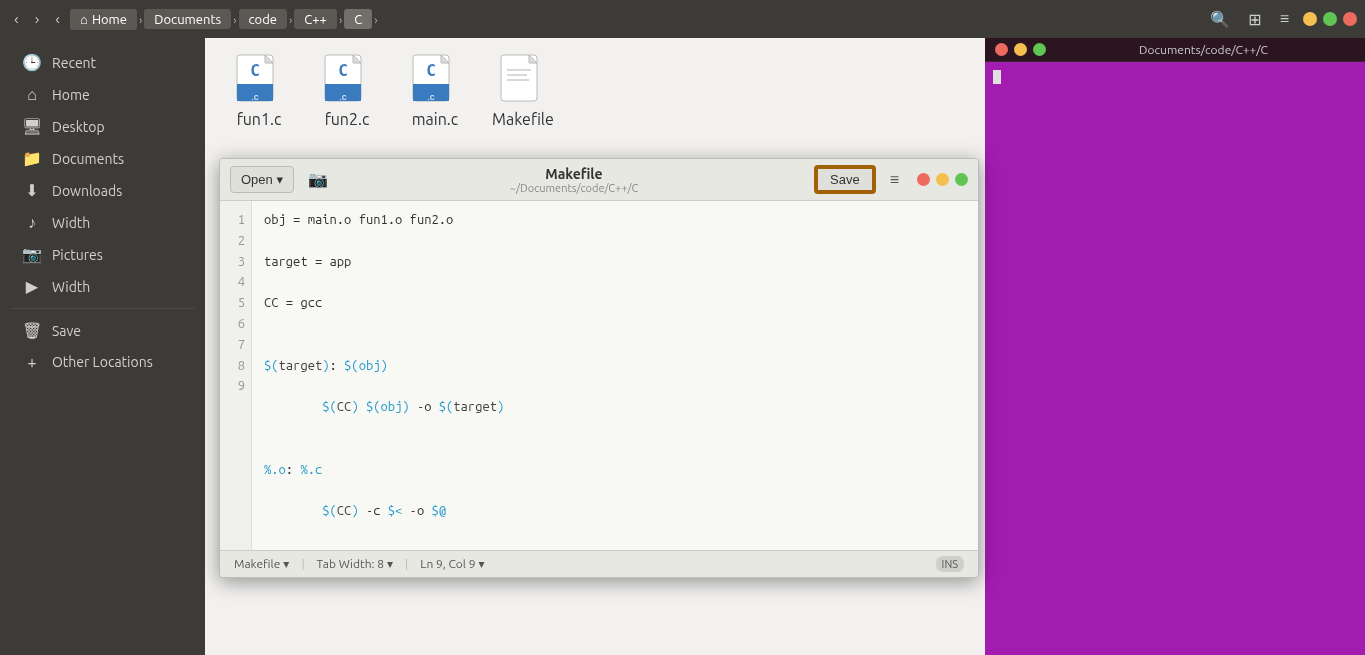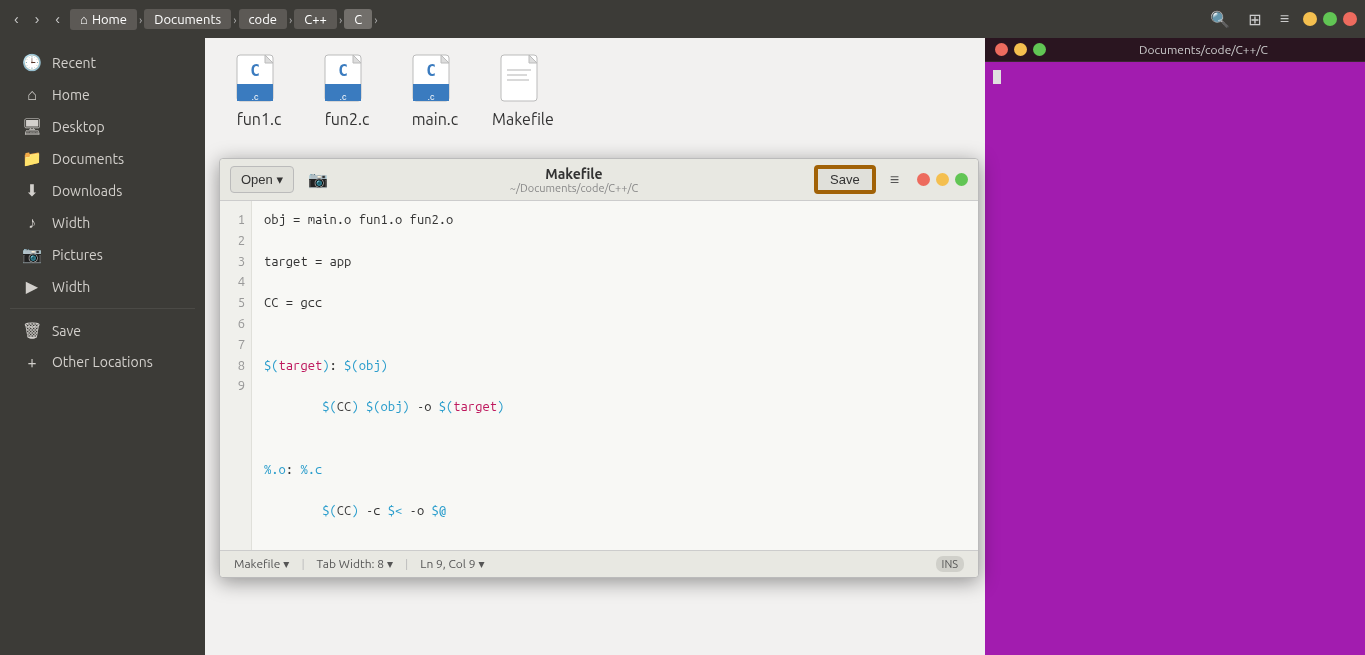--- a/index.html
+++ b/index.html
@@ -277,21 +277,21 @@
       font-family: 'Ubuntu Mono', 'Courier New', monospace;
       font-size: 13px;
       line-height: 1.6;
       flex: 1;
       overflow: auto;
       background: #f8f8f5;
       white-space: pre;
     }
     .code-line { display: block; }
     .mk-var { color: #2a9dcc; }
-    .mk-target { color: #be185d; }
+    .mk-target { color: #404040; }
     .mk-func { color: #404040; }
     .mk-text { color: #333; }
     .mk-dollar { color: #2a9dcc; }
 
     
     .editor-statusbar {
       display: flex;
       align-items: center;
       padding: 3px 10px;
       background: #e8e8e2;

